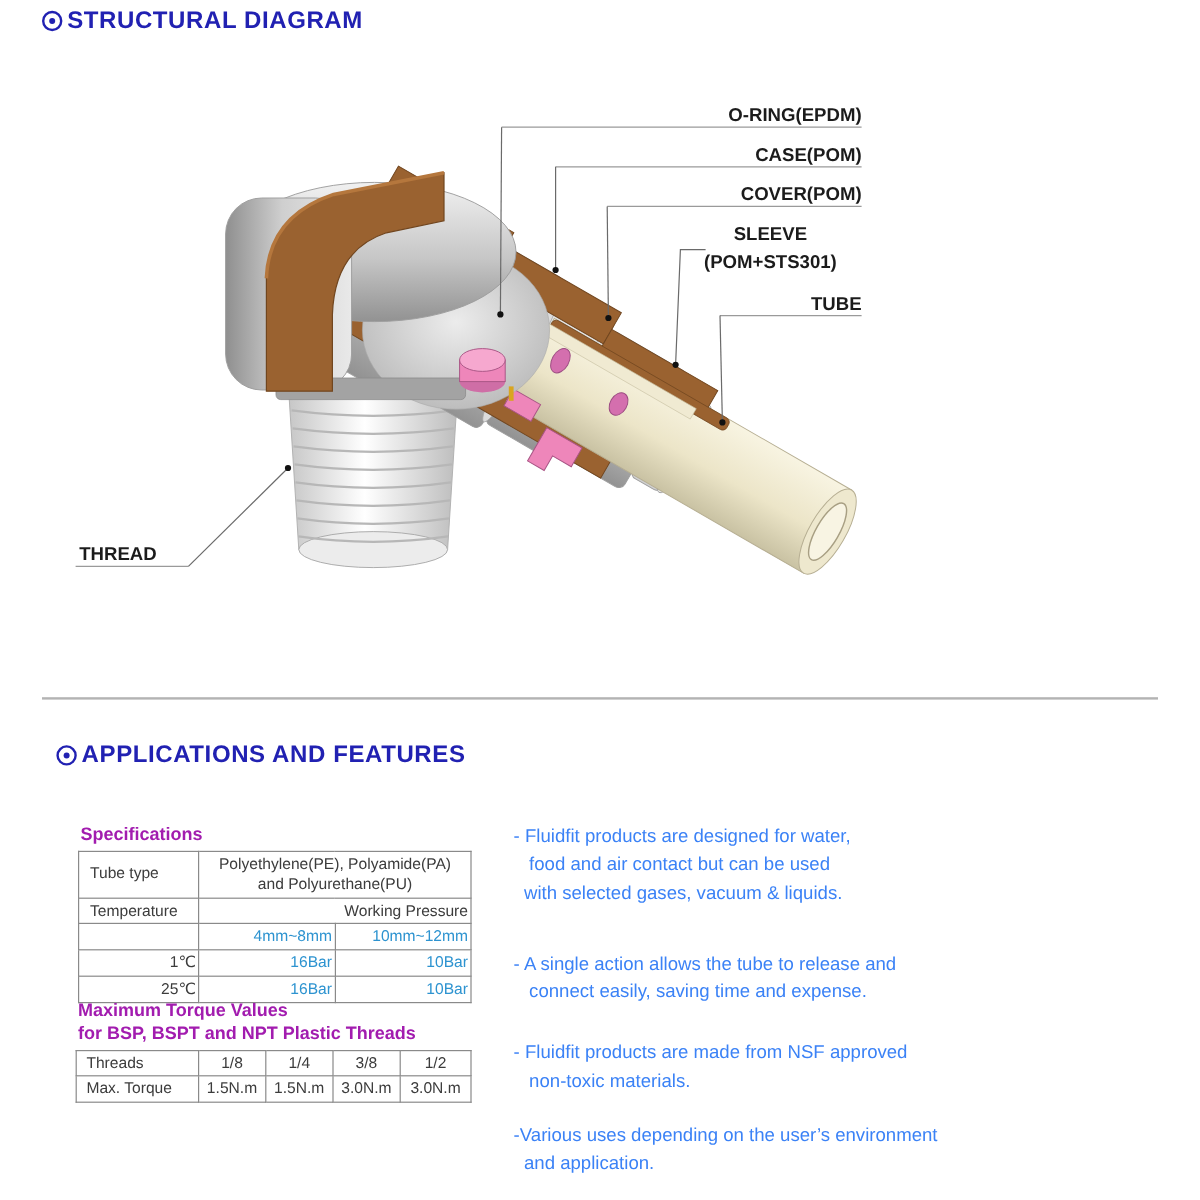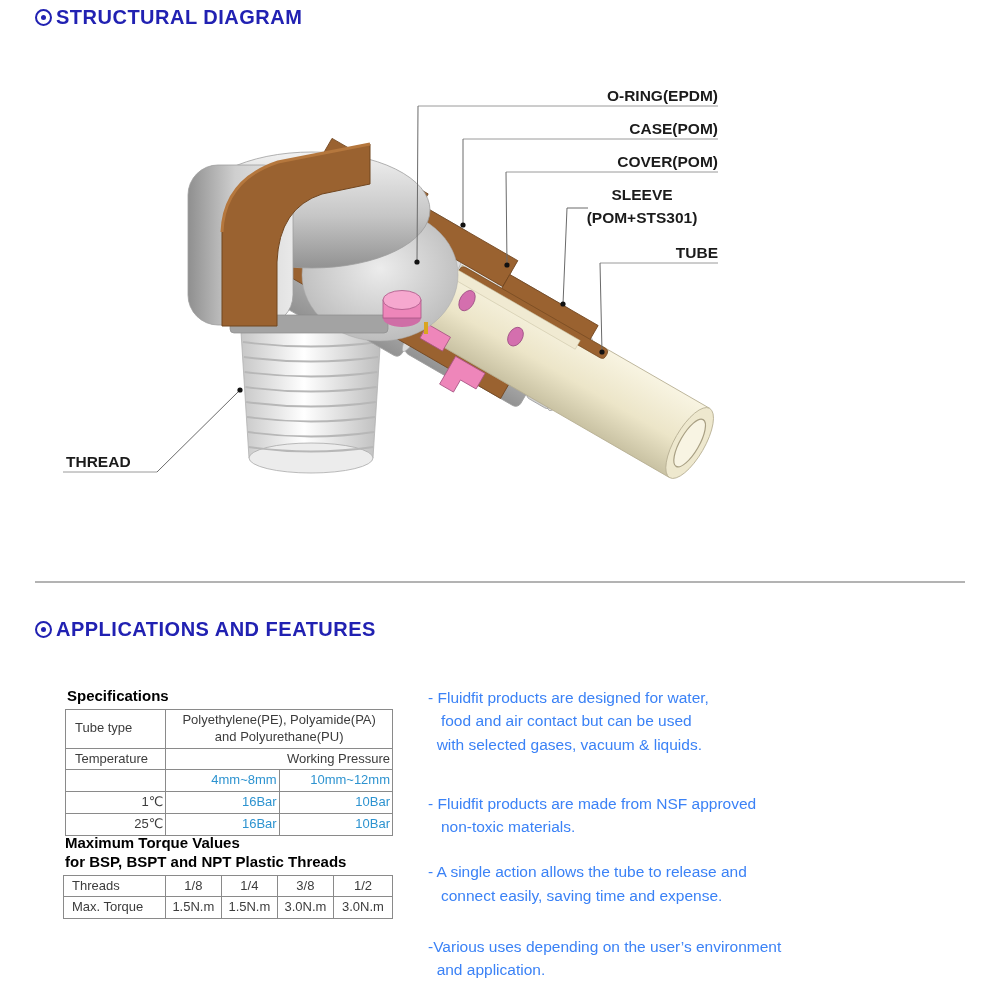--- a/index.html
+++ b/index.html
@@ -4,33 +4,33 @@
 <style>
   html,body{margin:0;padding:0;background:#ffffff;}
   #page{position:relative;width:1000px;height:1000px;background:#ffffff;overflow:hidden;
         font-family:"Liberation Sans","DejaVu Sans",sans-serif;}
   .section-title{position:absolute;display:flex;align-items:center;gap:4px;
         color:#2121b2;font-size:20px;font-weight:700;letter-spacing:.5px;white-space:nowrap;}
   .bullseye{display:inline-block;width:13px;height:13px;border:2.5px solid #2121b2;border-radius:50%;position:relative;}
   .bullseye::after{content:"";position:absolute;left:50%;top:50%;width:5px;height:5px;margin:-2.5px 0 0 -2.5px;
         background:#2121b2;border-radius:50%;}
   #title-structural{left:35px;top:6px;}
-  #title-applications{left:35px;top:618px;text-align:center;}
+  #title-applications{left:47px;top:618px;text-align:center;}
   #divider{position:absolute;left:35px;top:581px;width:930px;height:2px;background:#b3b3b3;}
 
   
   #diagram{position:absolute;left:30px;top:60px;}
   #diagram text{font-family:"Liberation Sans","DejaVu Sans",sans-serif;font-size:15.5px;font-weight:700;fill:#1b1b1b;}
   .leader{stroke:#6a6a6a;stroke-width:1;fill:none;}
   .underl{stroke:#9a9a9a;stroke-width:1;fill:none;}
   .dot{fill:#111111;}
 
   
   #specs-block{position:absolute;left:65px;top:687px;width:328px;}
-  .tbl-heading{color:#000000;font-size:15px;font-weight:700;margin:0 0 3px 2px;line-height:1.25;}
+  .tbl-heading{color:#a21caf;font-size:15px;font-weight:700;margin:0 0 3px 2px;line-height:1.25;}
   table{border-collapse:collapse;width:100%;table-layout:fixed;}
   td{border:1px solid #8a8a8a;font-size:13px;color:#3c3c3c;padding:2px 6px;line-height:1.3;vertical-align:middle;}
   td.lbl{padding-left:9px;}
   td.ctr{text-align:right;padding-left:2px;padding-right:2px;}
   td.blue{color:#2d93d0;}
   td.pre{white-space:pre-line;text-align:center;}
   #torque-block{position:absolute;left:63px;top:834px;width:330px;}
   #torque-block td{text-align:center;padding:2px 3px;}
   #torque-block td.lbl{text-align:left;padding-left:8px;}
 
@@ -260,21 +260,21 @@
         <td>3.0N.m</td>
       </tr>
     </tbody>
       </table>
   </div>
 
   <div id="features">
     <div class="feature f-gap-a">- Fluidfit products are designed for water,
    food and air contact but can be used
   with selected gases, vacuum &amp; liquids.</div>
+    <div class="feature f-gap-b">- A single action allows the tube to release and
+   connect easily, saving time and expense.</div>
     <div class="feature f-gap-c">- Fluidfit products are made from NSF approved
    non-toxic materials.</div>
-    <div class="feature f-gap-b">- A single action allows the tube to release and
-   connect easily, saving time and expense.</div>
     <div class="feature">-Various uses depending on the user’s environment
   and application.</div>
   </div>
 
 </div>
 
 </body></html>

